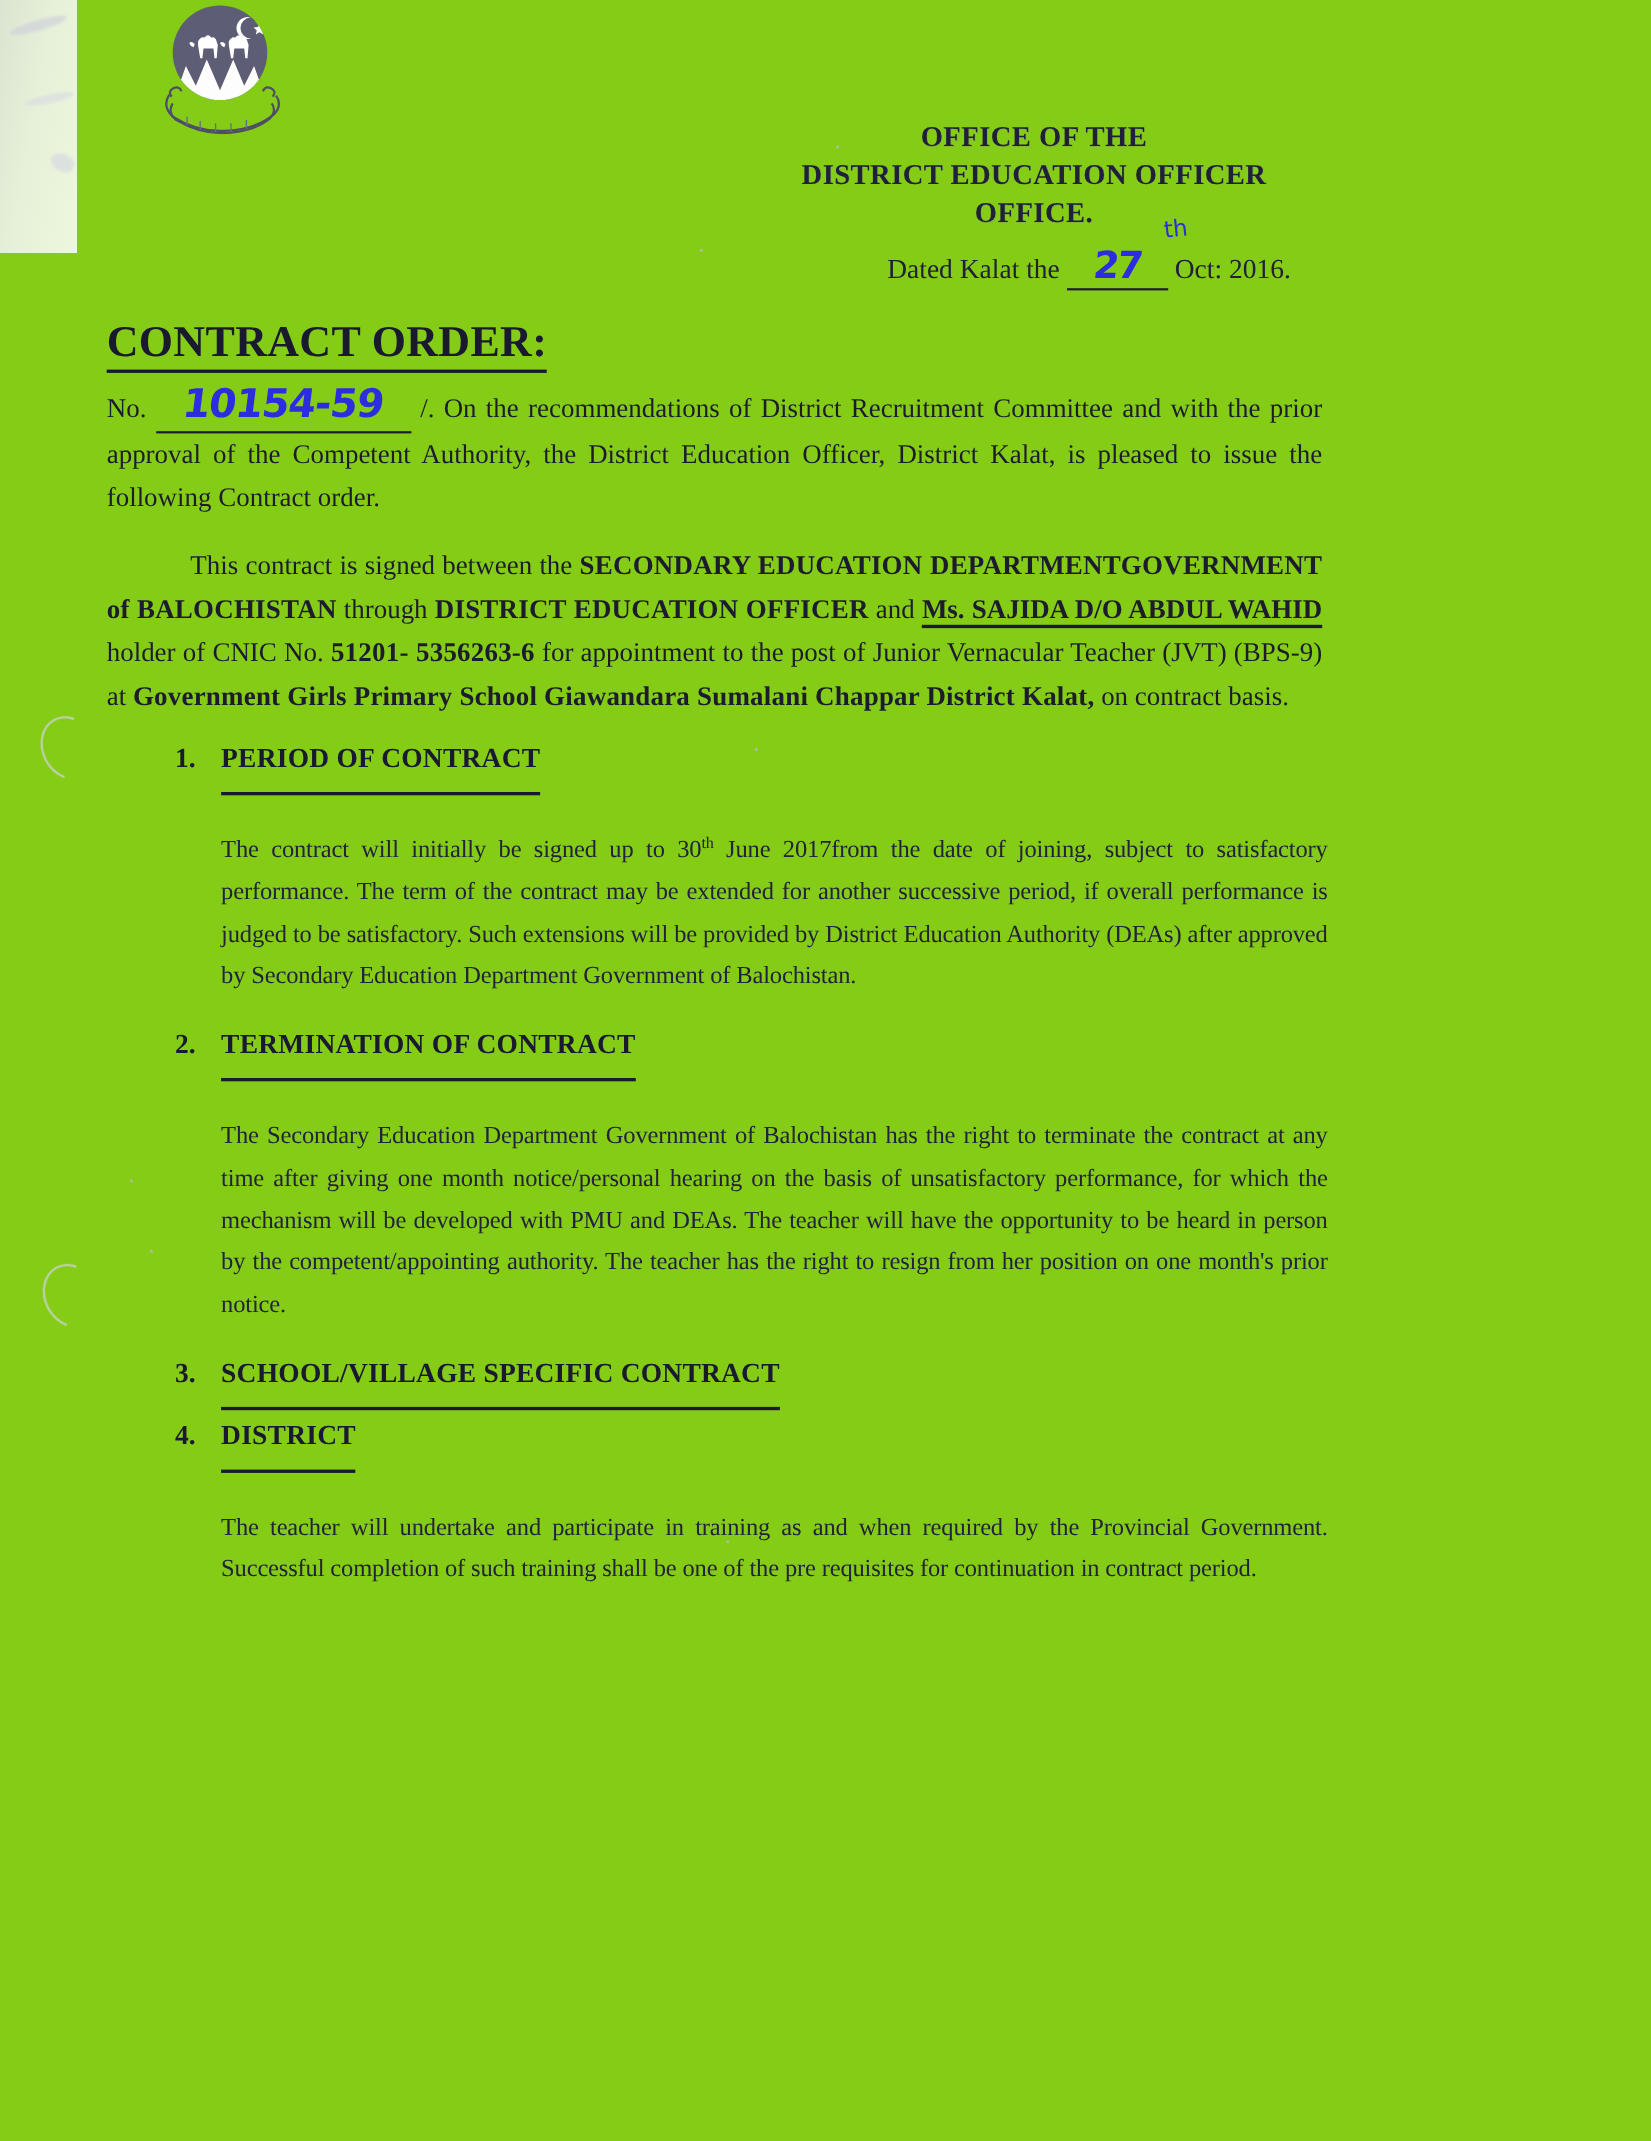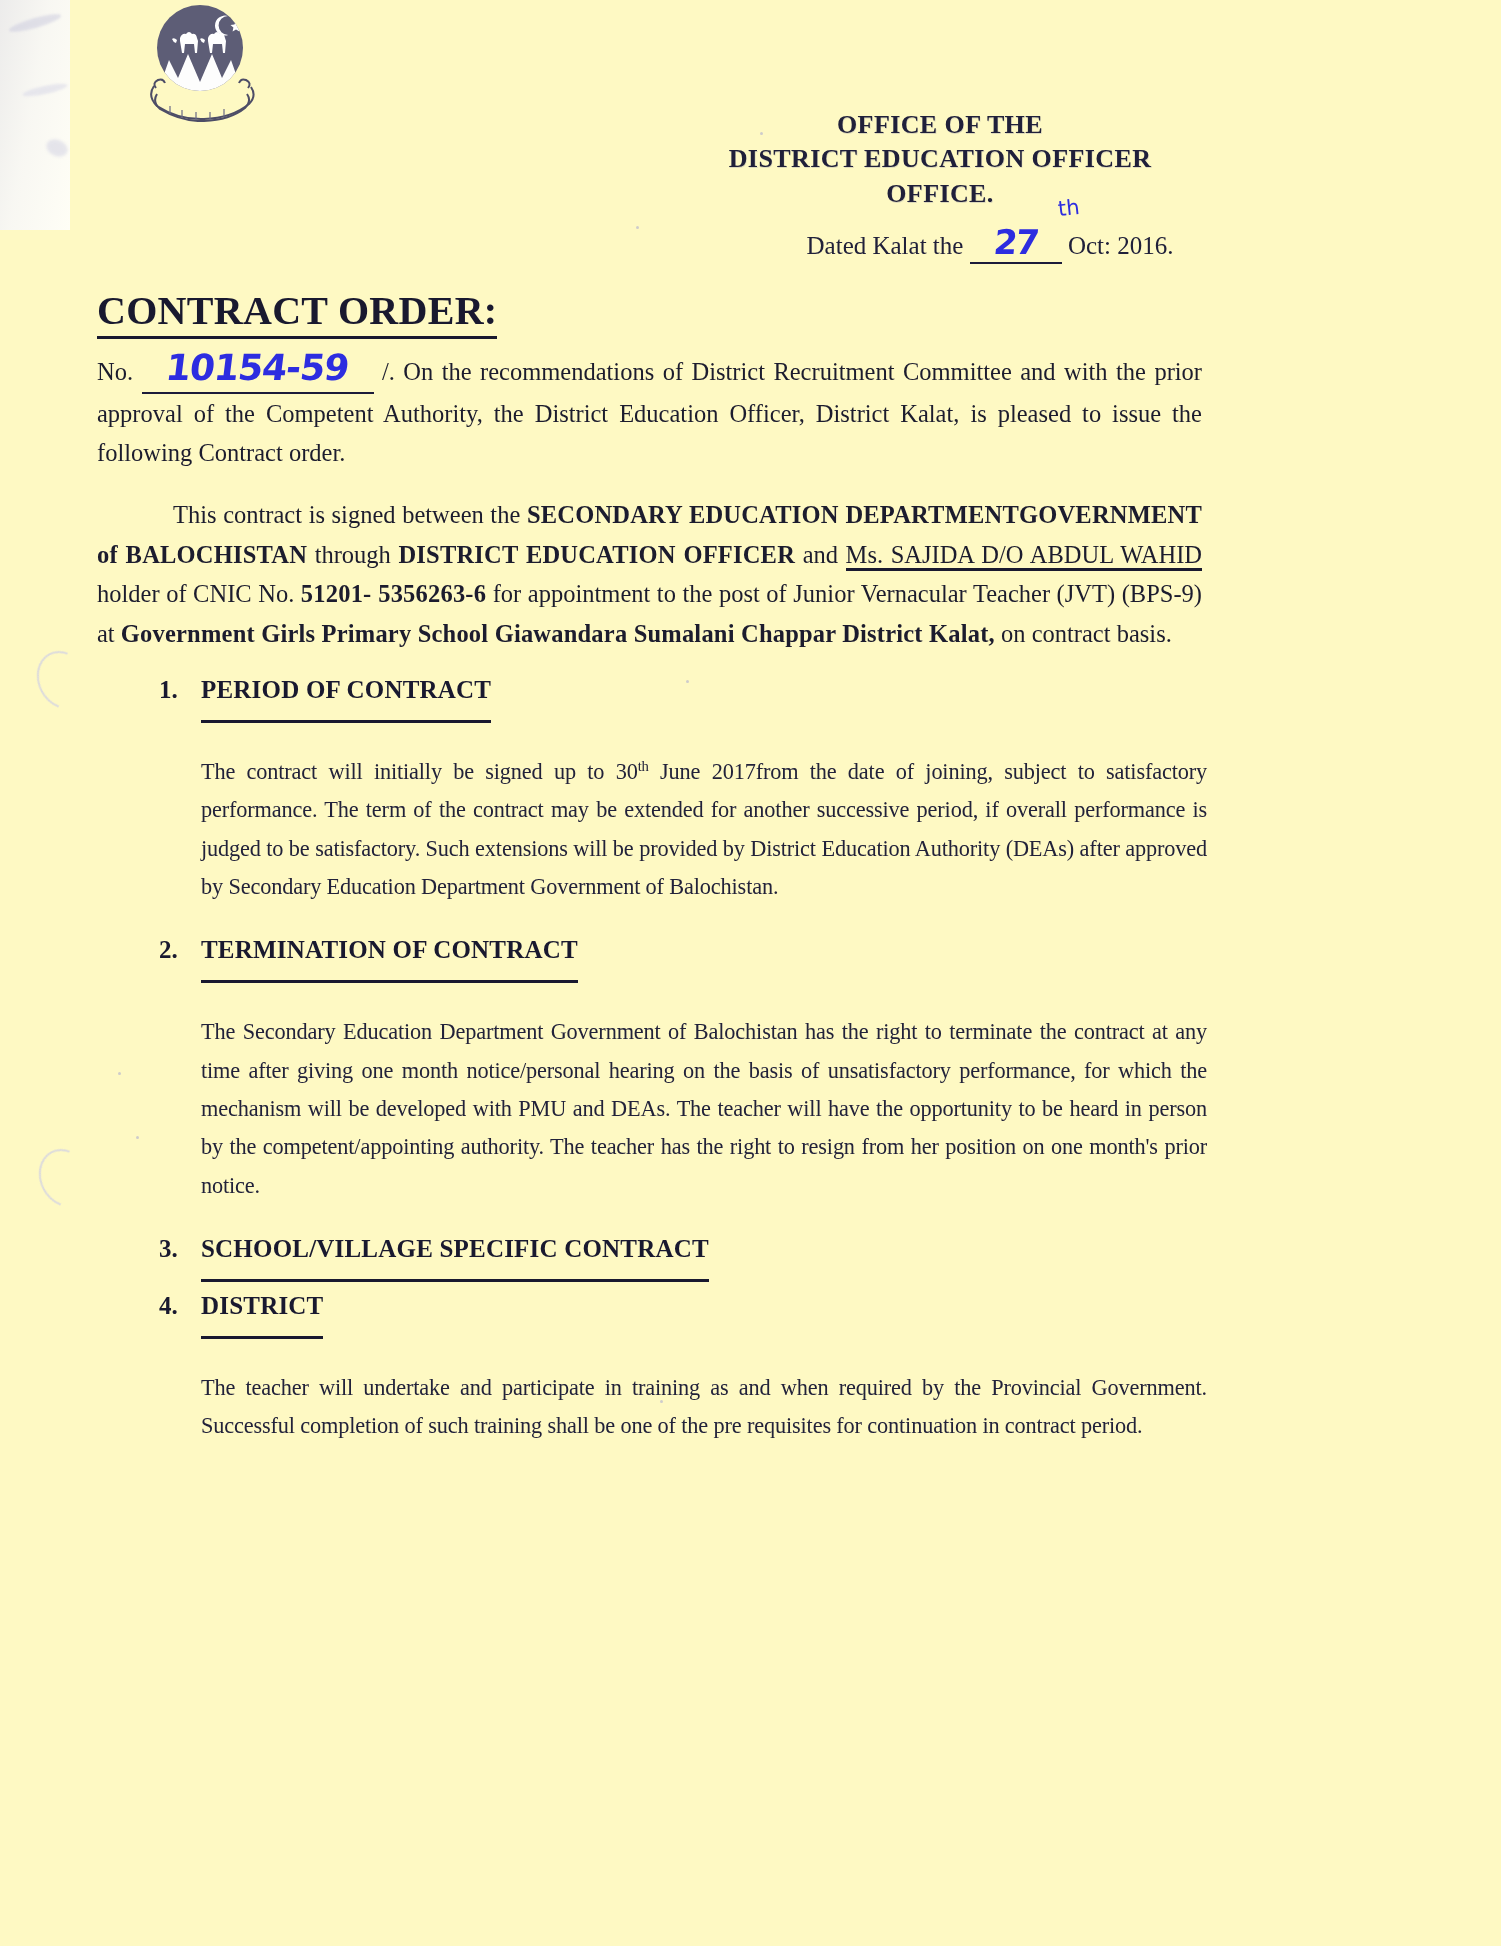--- a/index.html
+++ b/index.html
@@ -5,21 +5,21 @@
 <style>
   html, body {
     margin: 0;
     padding: 0;
     background: #ffffff;
   }
   .page {
     position: relative;
     width: 1501px;
     height: 1946px;
-    background: #fef9c3;
+    background: #84cc16;
     overflow: hidden;
     font-family: "Liberation Serif", serif;
     color: #1c1c2e;
   }
 
   
   .scan-edge {
     position: absolute;
     left: 0; top: 0;
     width: 70px; height: 230px;
@@ -167,21 +167,21 @@
     font-size: 36px;
     color: #2d2de0;
     font-weight: bold;
     letter-spacing: -1px;
     transform: skewX(-7deg);
     display: inline-block;
     line-height: .9;
   }
 
   b.strong { font-weight: bold; letter-spacing: .2px; }
-  u.ul-name { text-decoration: none; border-bottom: 3px solid #19192f; font-weight: normal; }
+  u.ul-name { text-decoration: none; border-bottom: 3px solid #19192f; font-weight: bold; }
 
   .terms-head {
     font-family: "Liberation Serif", serif;
     font-size: 25.5px;
     font-weight: bold;
     line-height: 1.6;
     color: #19192f;
     margin: 14px 0 26px 0;
   }
   .terms-head span.uline {

